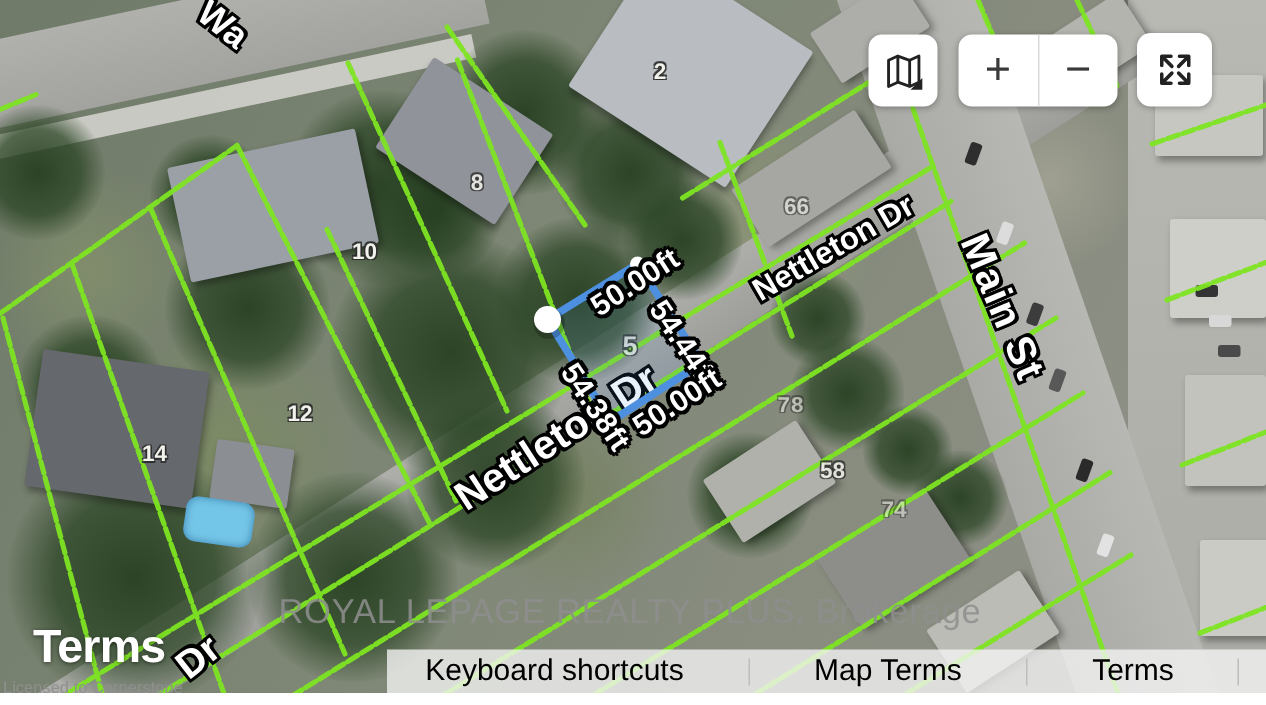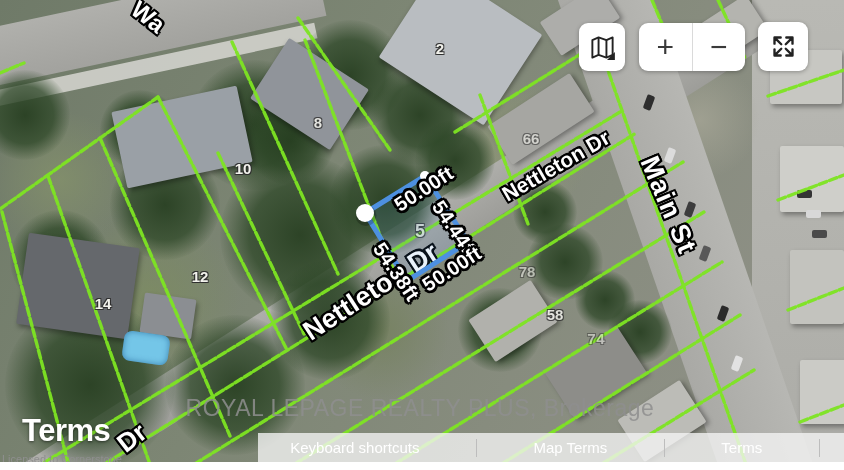--- a/index.html
+++ b/index.html
@@ -52,21 +52,21 @@
   .measure-btn span{font-size:22px;color:#3d3d3d;}
   .maptype-btn{left:579px;top:23px;width:46px;height:48px;cursor:pointer;}
   .zoomctl{left:639px;top:23px;width:106px;height:48px;cursor:pointer;padding:0;}
   .zoomctl .half{flex:1;height:100%;display:flex;align-items:center;justify-content:center;
     font-size:30px;color:#3a3a3a;user-select:none;}
   .zoomctl .sep{width:1px;height:100%;background:#dadada;}
   .fs-btn{left:758px;top:22px;width:50px;height:49px;cursor:pointer;}
   
   .attribution{position:absolute;left:258px;right:0;top:433px;height:29px;
     background:rgba(245,245,245,.78);display:flex;align-items:center;justify-content:space-around;}
-  .attribution a{color:#ffffff;font-size:15px;text-decoration:none;white-space:nowrap;padding:0 8px;cursor:pointer;}
+  .attribution a{color:#000000;font-size:20px;text-decoration:none;white-space:nowrap;padding:0 8px;cursor:pointer;}
   .attribution .vsep{width:1px;height:18px;background:#bdbdbd;}
   .bottom-strip{position:absolute;left:0;right:0;top:462px;height:8px;background:#fff;}
 </style>
 </head>
 <body>
 
 <div class="stage">
 
   <div class="map-base">
     <div class="right-col"></div>
@@ -170,23 +170,23 @@
     <div class="street" style="left:371px;top:292px;--r:-33deg;font-size:27px;">Nettleton Dr</div>
     <div class="street" style="left:132px;top:438px;--r:-38deg;font-size:26px;">Dr</div>
 
     <div class="lot" style="left:440px;top:48px;">2</div>
     <div class="lot" style="left:318px;top:122px;opacity:.85;">8</div>
     <div class="lot" style="left:243px;top:168px;">10</div>
     <div class="lot" style="left:200px;top:243px;margin-top:33px;">12</div>
     <div class="lot" style="left:103px;top:303px;">14</div>
     <div class="lot" style="left:420px;top:231px;font-size:18px;opacity:.8;">5</div>
     <div class="lot" style="left:531px;top:138px;opacity:.6;">66</div>
-    <div class="lot" style="left:527px;top:271px;opacity:.55;">78</div>
+    <div class="lot" style="left:527px;top:271px;opacity:.55;font-family:Liberation Mono, monospace;">78</div>
     <div class="lot" style="left:555px;top:314px;opacity:.85;">58</div>
-    <div class="lot" style="left:596px;top:340px;opacity:.5;font-family:Liberation Mono, monospace;">74</div>
+    <div class="lot" style="left:596px;top:340px;opacity:.5;">74</div>
 
     <div class="watermark">ROYAL LEPAGE REALTY PLUS, Brokerage</div>
 
     <svg class="layer" width="844" height="470">
       <polygon points="365,213 425,176 468,242 407,281" fill="rgba(77,144,224,0.12)" stroke="#4d90e0" stroke-width="5" stroke-linejoin="round"></polygon>
       <circle cx="366" cy="215.5" r="10.5" fill="rgba(0,0,0,0.22)"></circle>
       <circle cx="365" cy="213" r="9" fill="#ffffff"></circle>
       <circle cx="425" cy="176" r="5" fill="#ffffff"></circle>
       <circle cx="468" cy="242" r="5" fill="#ffffff"></circle>
       <circle cx="407" cy="281" r="5" fill="#ffffff"></circle>

